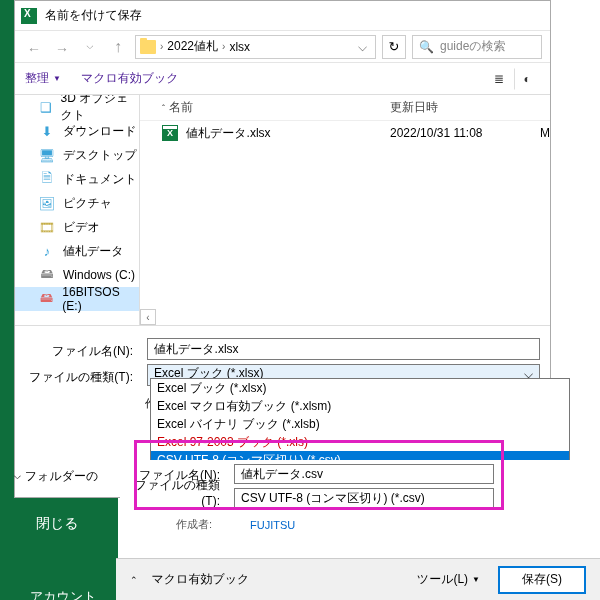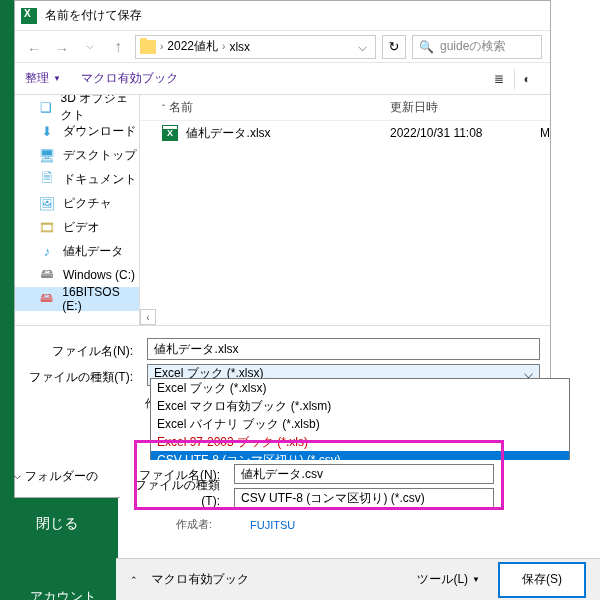--- a/index.html
+++ b/index.html
@@ -69,21 +69,21 @@
 .sub-form .form-row { height: 24px; }
 .sub-form .form-label { width: 100px; }
 .sub-form .form-input { width: 260px; flex: none; height: 20px; }
 .author-row { position: absolute; left: 145px; top: 393px; width: 400px; height: 20px; display: flex; align-items: center; font-size: 11px; gap: 6px; }
 .folder-row { position: absolute; left: 14px; top: 468px; width: 96px; display: flex; align-items: center; gap: 4px; font-size: 12px; }
 .folder-arrow { font-size: 9px; }
 .bottom-bar { position: absolute; left: 116px; top: 558px; width: 484px; height: 42px; background: #f0f0f0; border-top: 1px solid #ccc; display: flex; align-items: center; padding: 0 14px; gap: 10px; }
 .bottom-hide { font-size: 12px; }
 .bottom-spacer { flex: 1; }
 .tool-drop { height: 22px; padding: 0 8px; border: none; background: none; font-size: 12px; display: flex; align-items: center; gap: 4px; }
-.save-btn { width: 88px; height: 36px; border: 2px solid #0078d7; background: #fff; font-size: 12px; }
+.save-btn { width: 88px; height: 28px; border: 2px solid #0078d7; background: #fff; font-size: 12px; }
 .author2 { position: absolute; left: 176px; top: 517px; font-size: 11px; color: #555; display: flex; gap: 6px; align-items: center; }
 .author2 .val { color: #0066cc; padding-left: 32px; }
 .tag-row { position: absolute; left: 420px; top: 517px; font-size: 11px; color: #555; display: flex; gap: 6px; margin-top: 46px; }
 .tag-row .val { color: #999; font-style: italic; }
 </style>
 </head>
 <body>
 
 <div class="excel-bg">
   <div class="excel-close">閉じる</div>

